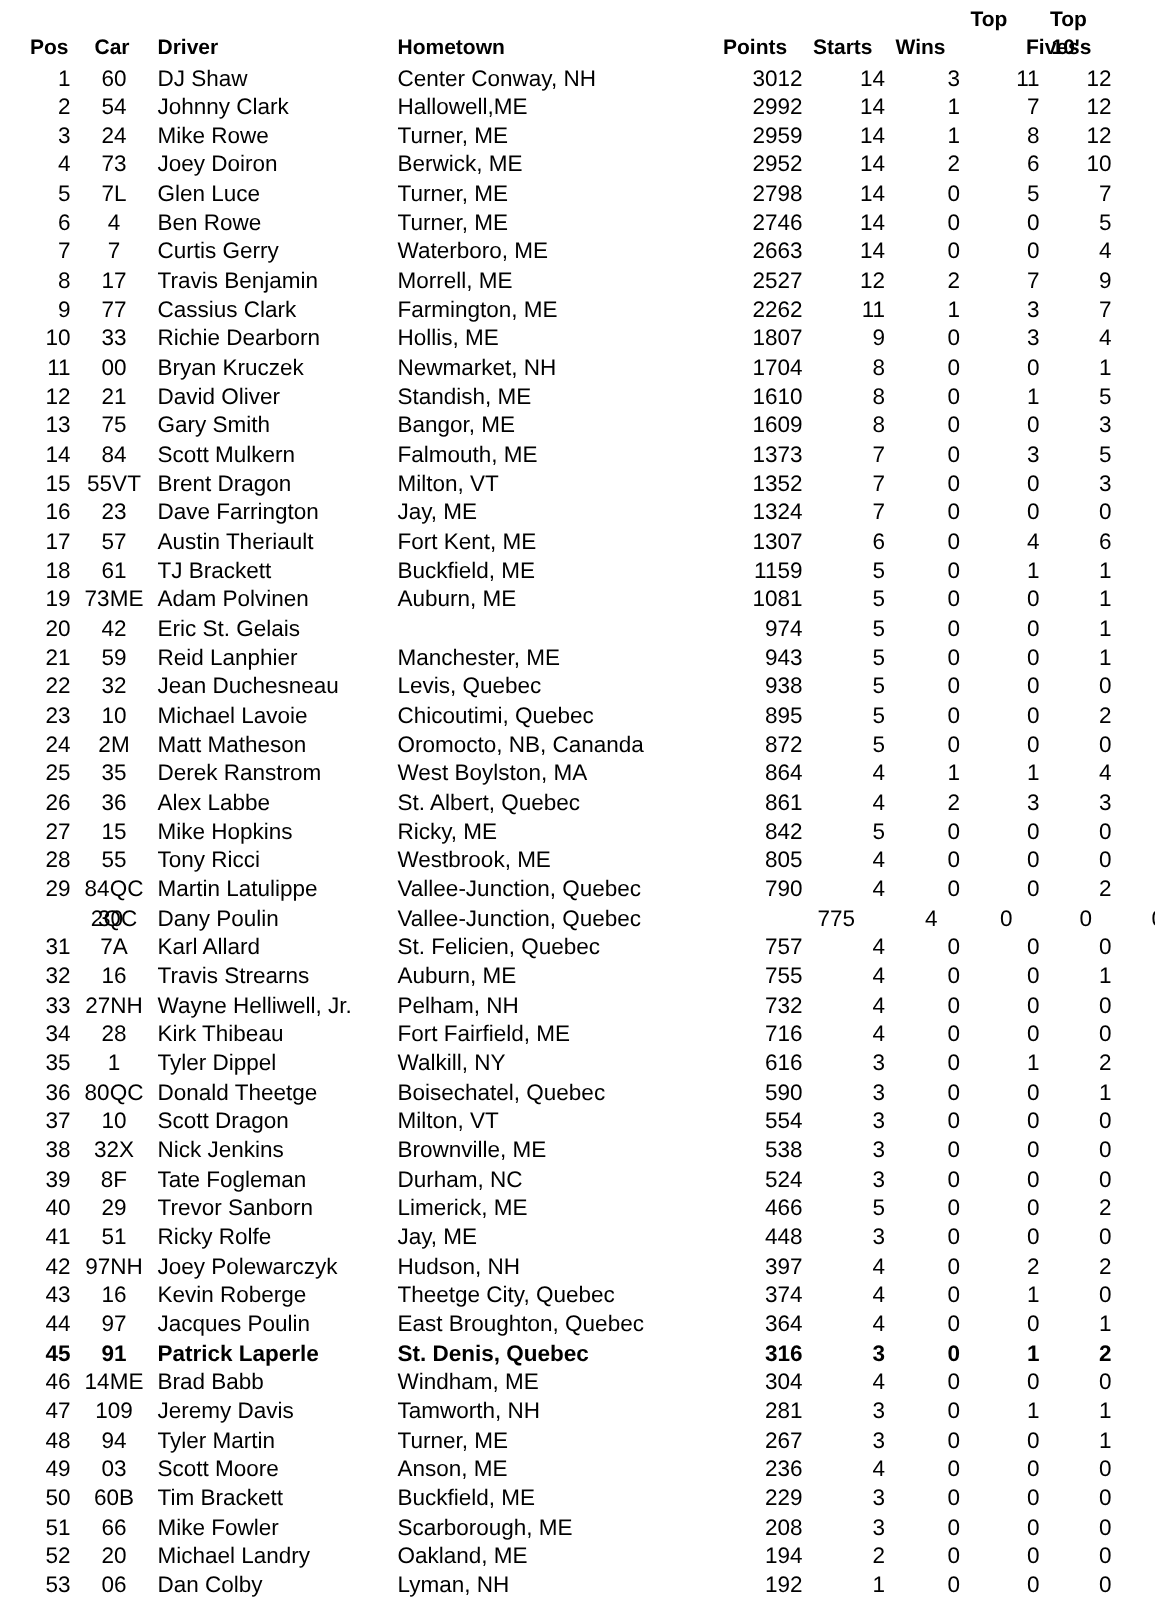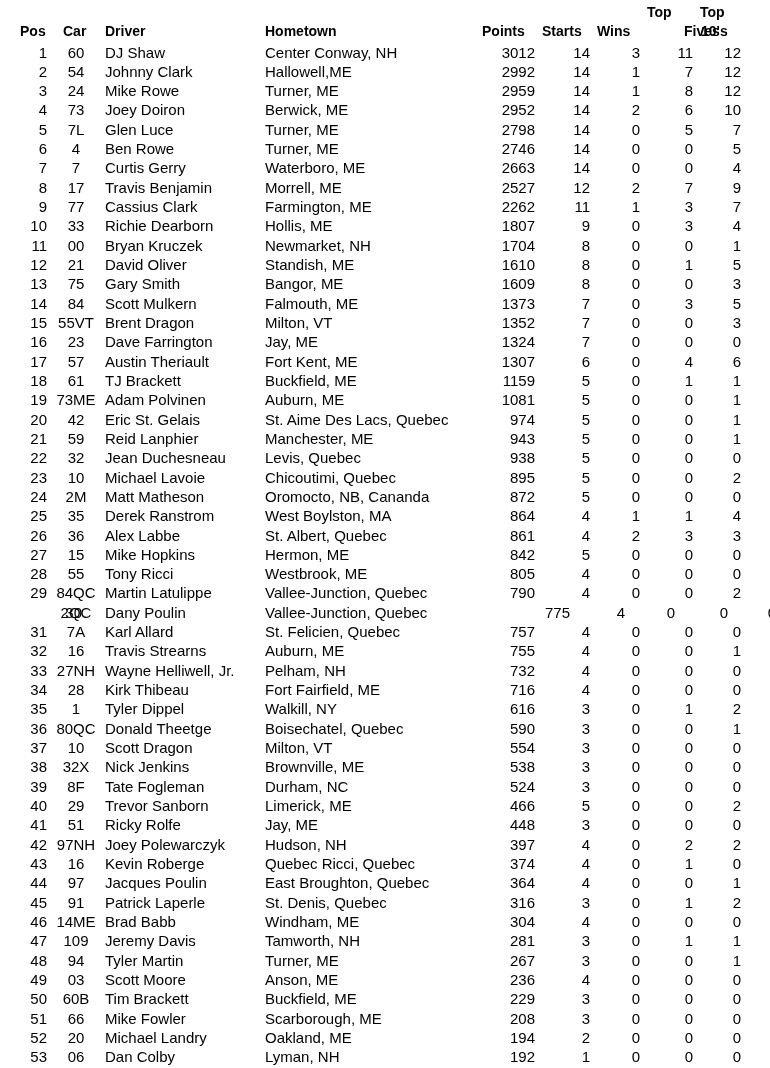--- a/index.html
+++ b/index.html
@@ -242,21 +242,20 @@
       <span class="c pts">1081</span>
       <span class="c st">5</span>
       <span class="c w">0</span>
       <span class="c t5">0</span>
       <span class="c t10">1</span>
     </div>
     <div class="row" style="top: 409.58px;">
       <span class="c pos">20</span>
       <span class="c car">42</span>
       <span class="c drv">Eric St. Gelais</span>
-      <span class="c home">St. Aime Des Lacs, Quebec</span>
       <span class="c pts">974</span>
       <span class="c st">5</span>
       <span class="c w">0</span>
       <span class="c t5">0</span>
       <span class="c t10">1</span>
     </div>
     <div class="row" style="top: 428.9px;">
       <span class="c pos">21</span>
       <span class="c car">59</span>
       <span class="c drv">Reid Lanphier</span>
@@ -319,21 +318,21 @@
       <span class="c pts">861</span>
       <span class="c st">4</span>
       <span class="c w">2</span>
       <span class="c t5">3</span>
       <span class="c t10">3</span>
     </div>
     <div class="row" style="top: 544.82px;">
       <span class="c pos">27</span>
       <span class="c car">15</span>
       <span class="c drv">Mike Hopkins</span>
-      <span class="c home">Hermon,  ME</span>
+      <span class="c home">Ricky,  ME</span>
       <span class="c pts">842</span>
       <span class="c st">5</span>
       <span class="c w">0</span>
       <span class="c t5">0</span>
       <span class="c t10">0</span>
     </div>
     <div class="row" style="top: 564.14px;">
       <span class="c pos">28</span>
       <span class="c car">55</span>
       <span class="c drv">Tony Ricci</span>
@@ -495,39 +494,39 @@
       <span class="c pts">397</span>
       <span class="c st">4</span>
       <span class="c w">0</span>
       <span class="c t5">2</span>
       <span class="c t10">2</span>
     </div>
     <div class="row" style="top: 853.94px;">
       <span class="c pos">43</span>
       <span class="c car">16</span>
       <span class="c drv">Kevin Roberge</span>
-      <span class="c home">Quebec Ricci, Quebec</span>
+      <span class="c home">Theetge City, Quebec</span>
       <span class="c pts">374</span>
       <span class="c st">4</span>
       <span class="c w">0</span>
       <span class="c t5">1</span>
       <span class="c t10">0</span>
     </div>
     <div class="row" style="top: 873.26px;">
       <span class="c pos">44</span>
       <span class="c car">97</span>
       <span class="c drv">Jacques Poulin</span>
       <span class="c home">East Broughton, Quebec</span>
       <span class="c pts">364</span>
       <span class="c st">4</span>
       <span class="c w">0</span>
       <span class="c t5">0</span>
       <span class="c t10">1</span>
     </div>
-    <div class="row" style="top: 892.58px;">
+    <div class="row" style="top: 892.58px; font-weight: bold;">
       <span class="c pos">45</span>
       <span class="c car">91</span>
       <span class="c drv">Patrick Laperle</span>
       <span class="c home">St. Denis, Quebec</span>
       <span class="c pts">316</span>
       <span class="c st">3</span>
       <span class="c w">0</span>
       <span class="c t5">1</span>
       <span class="c t10">2</span>
     </div>

